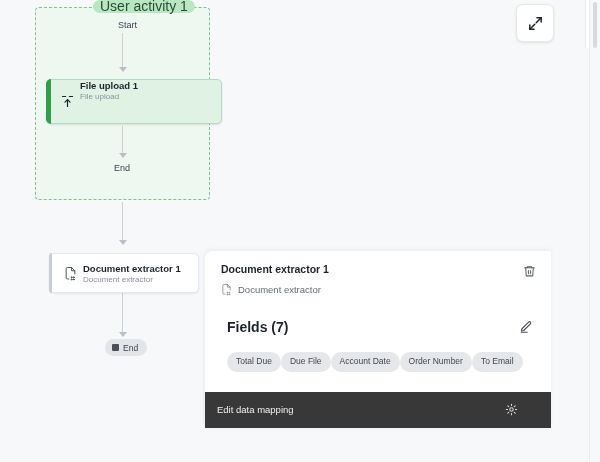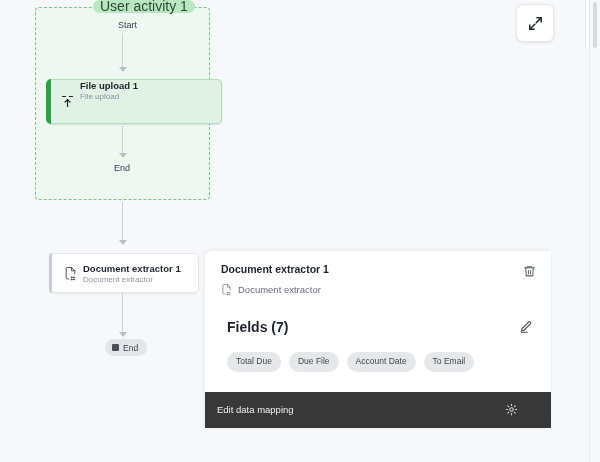--- a/index.html
+++ b/index.html
@@ -216,21 +216,21 @@
     display: flex; align-items: center; justify-content: space-between;
     padding: 22px 16px 0 22px;
   }
   .fields-title { font-size: 14px; font-weight: bold; color: #1d222c; }
   .pencil-btn {
     width: 18px; height: 18px;
     display: flex; align-items: center; justify-content: center;
   }
 
   .chips {
-    display: flex; flex-wrap: wrap; gap: 7px 8px;
+    display: flex; flex-wrap: wrap; gap: 7px 0;
     padding: 16px 22px 20px 22px;
   }
   .chip {
     background: #e6e7ea;
     color: #41464f;
     font-size: 8.5px;
     line-height: 1;
     padding: 5px 9px 6px 9px;
     border-radius: 10px;
     white-space: nowrap;
@@ -364,20 +364,21 @@
           <path d="M16.5 3.5a2.1 2.1 0 0 1 3 3L8 18l-4 1 1-4z"></path>
           <path d="M4 21h10"></path>
         </svg>
       </div>
     </div>
 
     <div class="chips">
       <span class="chip">Total Due</span>
       <span class="chip">Due File</span>
       <span class="chip">Account Date</span>
+      <span class="chip">Order Number</span>
       <span class="chip">To Email</span>
     </div>
 
     <div class="panel-footer">
       <div class="footer-label">Edit data mapping</div>
       <div class="gear-btn">
         <svg width="13" height="13" viewBox="0 0 24 24" fill="none" stroke="#d8d8d8" stroke-width="2" stroke-linecap="round" stroke-linejoin="round">
           <circle cx="12" cy="12" r="3.2"></circle>
           <path d="M12 2.5v2.2M12 19.3v2.2M2.5 12h2.2M19.3 12h2.2M5.2 5.2l1.6 1.6M17.2 17.2l1.6 1.6M18.8 5.2l-1.6 1.6M6.8 17.2l-1.6 1.6"></path>
         </svg>

